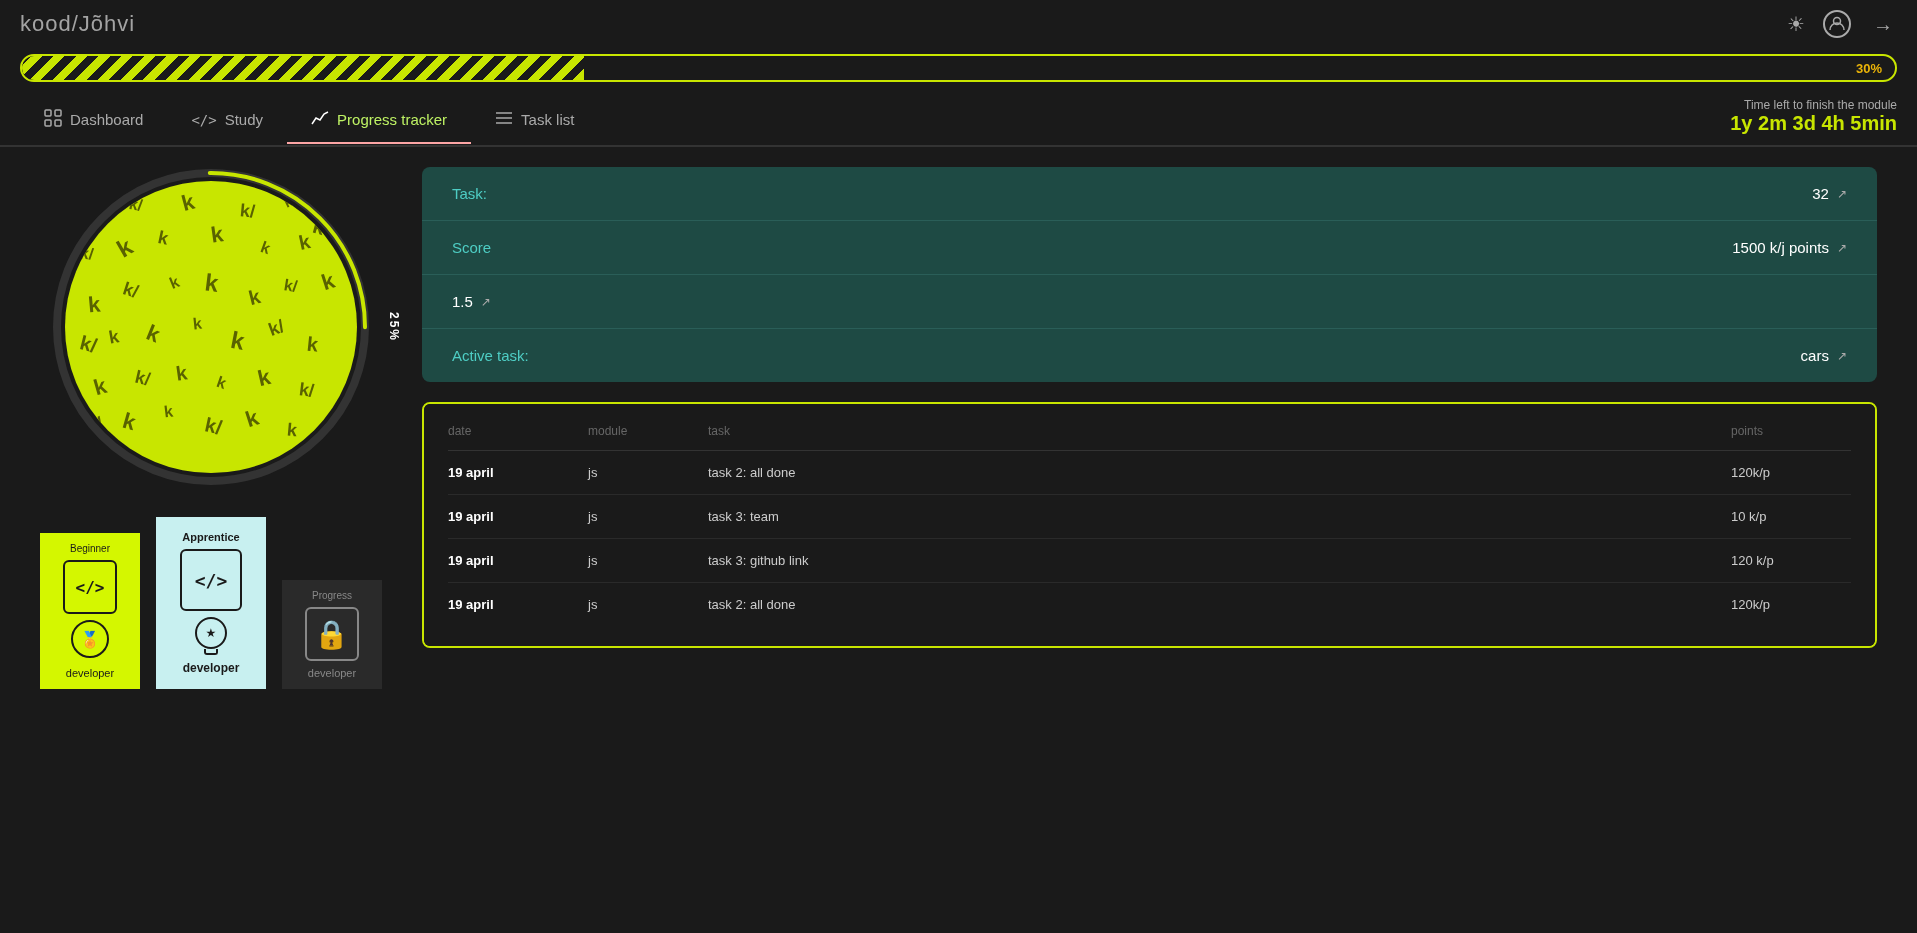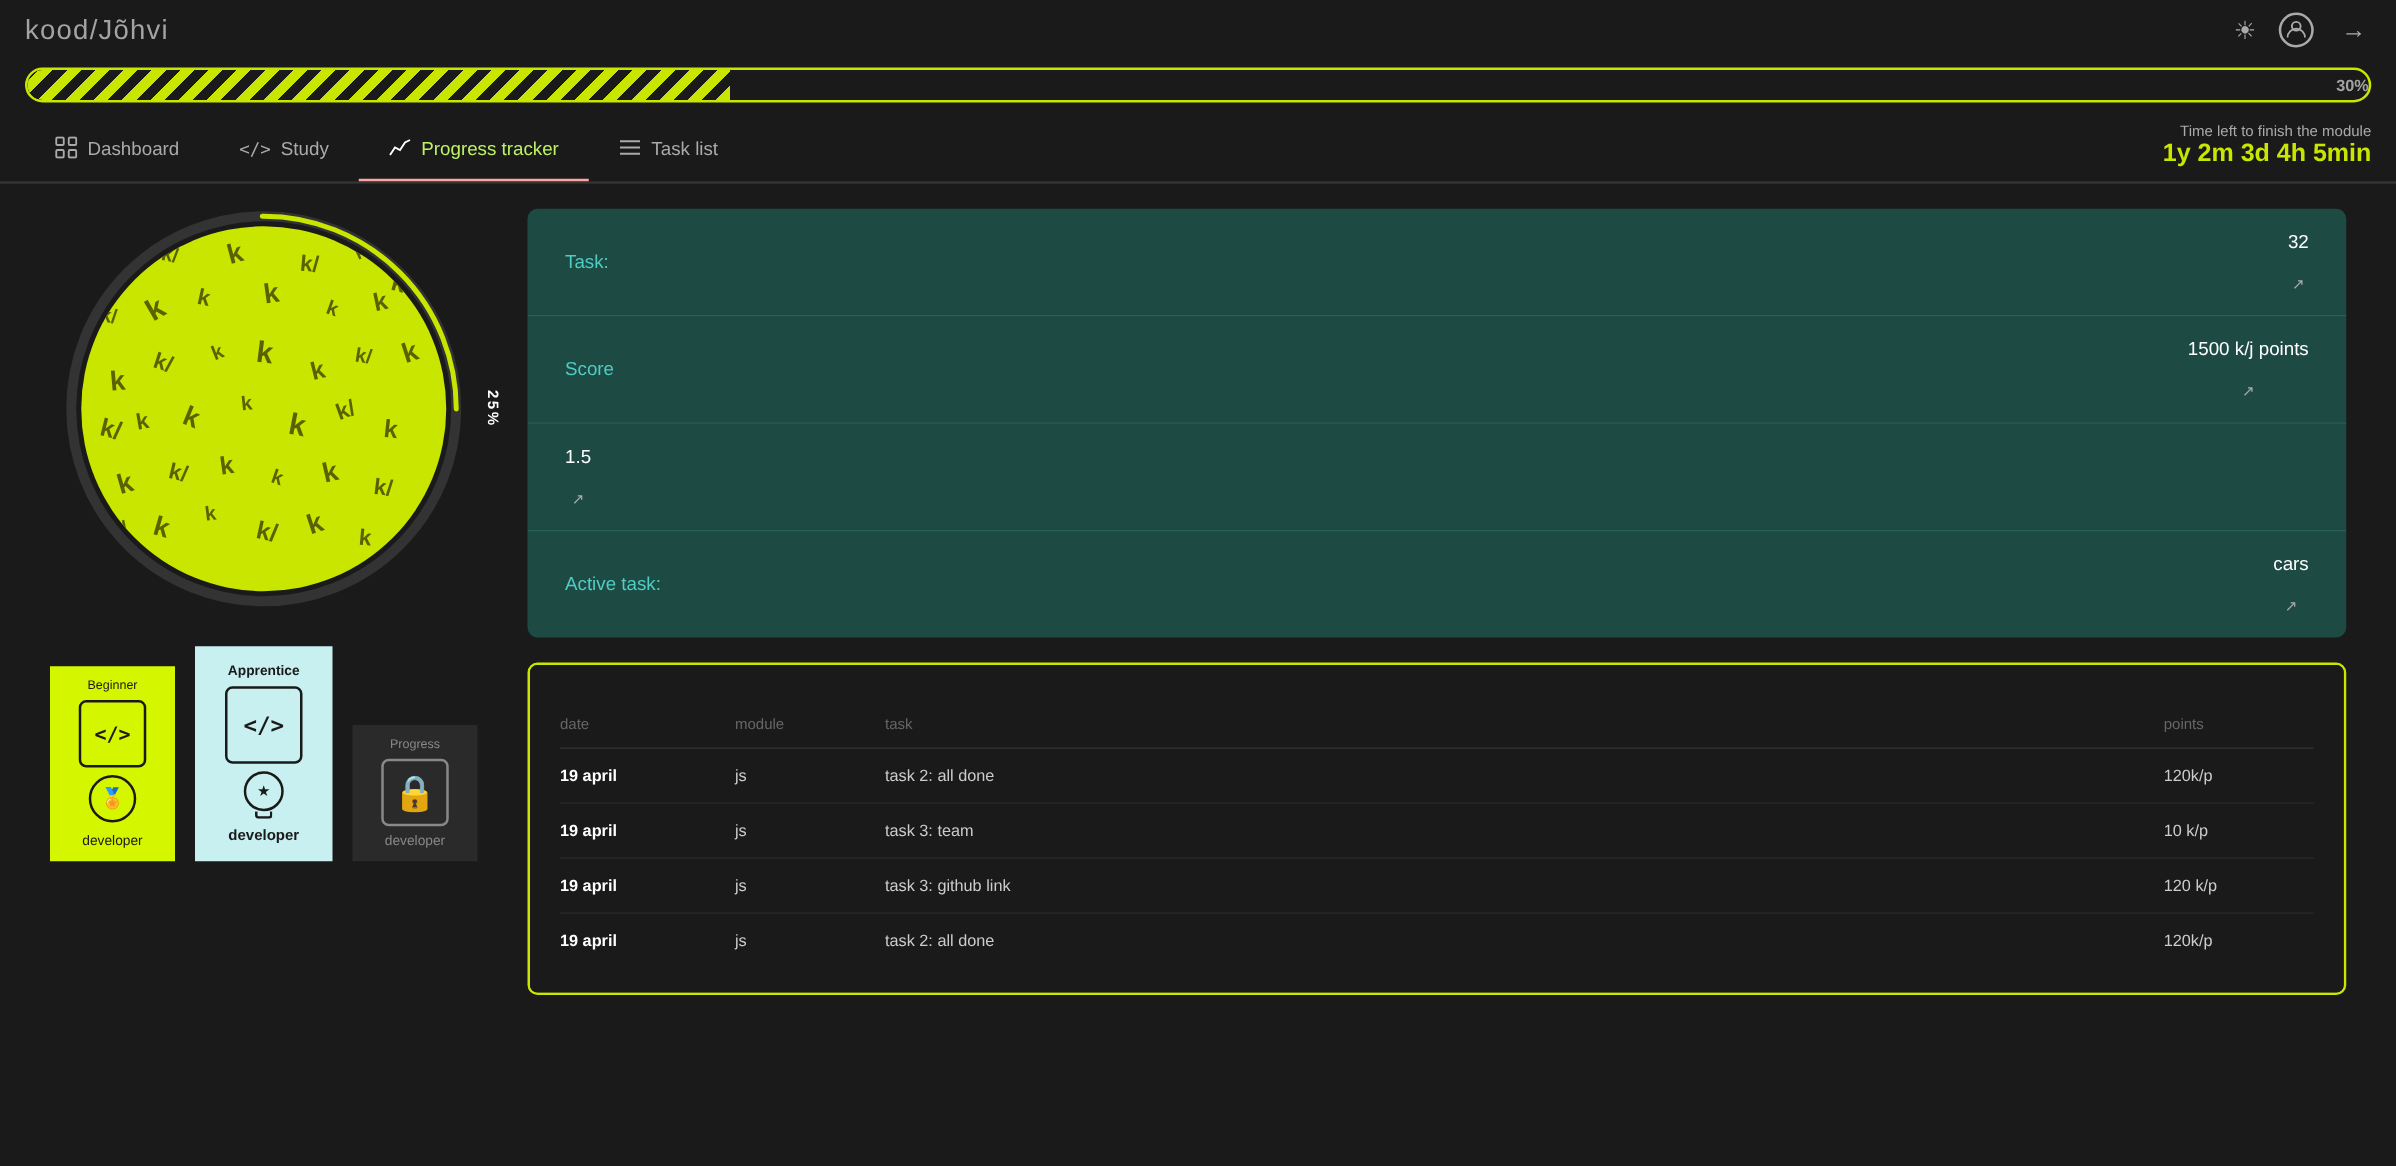--- a/index.html
+++ b/index.html
@@ -70,24 +70,24 @@
         -45deg,
         #c8e600,
         #c8e600 8px,
         #1a1a1a 8px,
         #1a1a1a 16px
       );
       border-radius: 16px 0 0 16px;
     }
     .progress-bar-pct {
       position: absolute;
-      right: 0;
+      right: 13px;
       top: 50%;
       transform: translateY(-50%);
-      color: #a3a3a3;
+      color: #eab308;
       font-size: 13px;
       font-weight: bold;
     }
 
     
     .nav {
       display: flex;
       align-items: center;
       padding: 10px 20px 0 20px;
       border-bottom: 2px solid #333;
@@ -286,22 +286,21 @@
     .stats-label {
       color: #4ecdc4;
       font-size: 15px;
       flex: 1;
     }
     .stats-value {
       color: #fff;
       font-size: 15px;
       display: flex;
       align-items: center;
-      gap: 18px;
-      flex-direction: column;
+      gap: 8px;
     }
     .ext-link {
       color: #aaa;
       font-size: 12px;
       cursor: pointer;
     }
 
     
     .table-container {
       border: 2px solid #c8e600;
@@ -315,21 +314,20 @@
     .table-header {
       display: grid;
       grid-template-columns: 140px 120px 1fr 120px;
       padding: 0 0 12px 0;
       border-bottom: 1px solid #333;
     }
     .table-header-cell {
       color: #666;
       font-size: 12px;
       text-transform: lowercase;
-      margin-top: 20px;
     }
     .table-body {}
     .table-row {
       display: grid;
       grid-template-columns: 140px 120px 1fr 120px;
       padding: 14px 0;
       border-bottom: 1px solid #2a2a2a;
     }
     .table-row:last-child {
       border-bottom: none;

